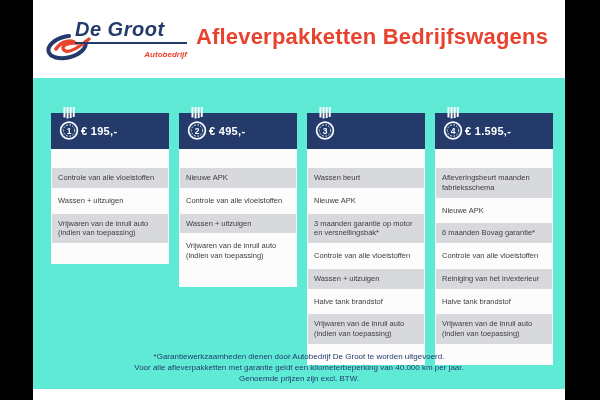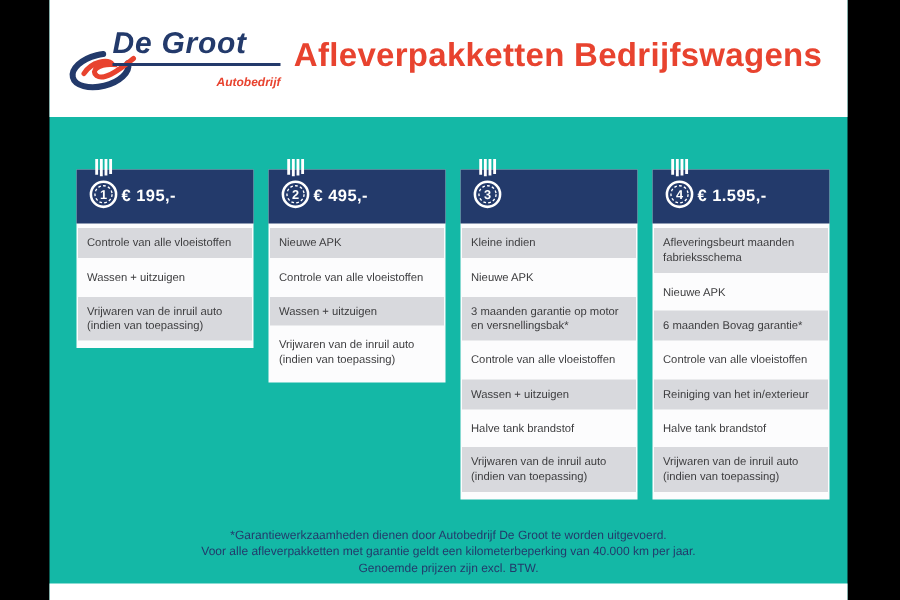--- a/index.html
+++ b/index.html
@@ -3,38 +3,38 @@
 <meta charset="utf-8">
 <style>
   * { margin:0; padding:0; box-sizing:border-box; }
   html,body { width:600px; height:400px; }
   body { font-family:"Liberation Sans","DejaVu Sans",sans-serif; background:#000; position:relative; overflow:hidden; }
 
   .bar { position:absolute; top:0; bottom:0; background:#000; }
   .bar.left { left:0; width:33px; }
   .bar.right { right:0; width:35px; }
 
-  .canvas { position:absolute; left:33px; right:35px; top:0; bottom:0; background:#14b8a6; }
+  .canvas { position:absolute; left:33px; right:35px; top:0; bottom:0; background:#5eead4; }
 
   
   .header-band { height:78px; background:#ffffff; display:flex; align-items:center; padding:0 14px 0 12px; }
   .logo { position:relative; width:148px; height:58px; flex:none; }
   .logo-swoosh { position:absolute; left:0; top:20px; }
   .logo-text { position:absolute; left:30px; top:8px; width:112px; border-bottom:2px solid #233a6b; padding-bottom:1px; }
   .logo-name { font-size:20px; font-weight:bold; font-style:italic; color:#233a6b; letter-spacing:0.5px; white-space:nowrap; }
   .logo-sub { position:absolute; right:0; top:32px; font-size:8px; font-weight:bold; font-style:italic; color:#e8432f;margin-left:33px; }
   .main-title { flex:1; text-align:center; color:#e8432f; font-size:22px; font-weight:bold; letter-spacing:0.2px; padding-bottom:4px; }
 
   
   .columns { display:flex; gap:10px; padding:0 12px 0 18px; margin-top:35px; align-items:flex-start; }
   .package-card { flex:1; background:#fcfcfd; padding-bottom:5px; }
   .package-header { background:#233a6b; height:36px; display:flex; align-items:center; padding:0 4px 0 5px; position:relative; }
   .medal { flex:none; margin-top:-7px; }
   .price { flex:1; text-align:left; color:#ffffff; font-weight:bold; font-size:11px; letter-spacing:0.3px; padding-right:4px; white-space:nowrap; }
-  .rows { padding:0 1px; }
+  .rows { padding:16px 1px; }
   .row { margin-top:3px; padding:5px 6px; font-size:7.5px; line-height:1.3; color:#3d3d3f; }
   .row.odd { background:#d8d9dd; }
   .row.even { background:transparent; }
 
   
   .footer { position:absolute; left:0; right:0; bottom:16px; text-align:center; }
   .footer-note { font-size:8px; line-height:11px; color:#233a6b; }
   .website { margin-top:5px; font-size:14.5px; font-weight:bold; color:#233a6b; letter-spacing:0.2px; }
 
   .bottom-band { position:absolute; left:0; right:0; bottom:0; height:11px; background:#ffffff; }
@@ -125,21 +125,21 @@
             <rect x="13.7" y="0" width="1.9" height="11"></rect>
             <rect x="16.8" y="0" width="1.9" height="10"></rect>
           </g>
           <circle cx="13" cy="23.5" r="8.4" fill="none" stroke="#ffffff" stroke-width="1.7"></circle>
           <circle cx="13" cy="23.5" r="5.7" fill="none" stroke="#ffffff" stroke-width="0.9" stroke-dasharray="1.8 1.5"></circle>
           <text x="13" y="26.6" text-anchor="middle" font-size="8.5" font-weight="bold" fill="#ffffff" font-family="Liberation Sans, DejaVu Sans, sans-serif">3</text>
         </svg>
       </span>
     </div>
     <div class="rows">
-          <div class="row odd">Kleine indien</div>
+          <div class="row odd">Wassen beurt</div>
           <div class="row even">Nieuwe APK</div>
           <div class="row odd">3 maanden garantie op motor en versnellingsbak*</div>
           <div class="row even">Controle van alle vloeistoffen</div>
           <div class="row odd">Wassen + uitzuigen</div>
           <div class="row even">Halve tank brandstof</div>
           <div class="row odd">Vrijwaren van de inruil auto (indien van toepassing)</div>
         </div>
   </div>
 
   <div class="package-card">

